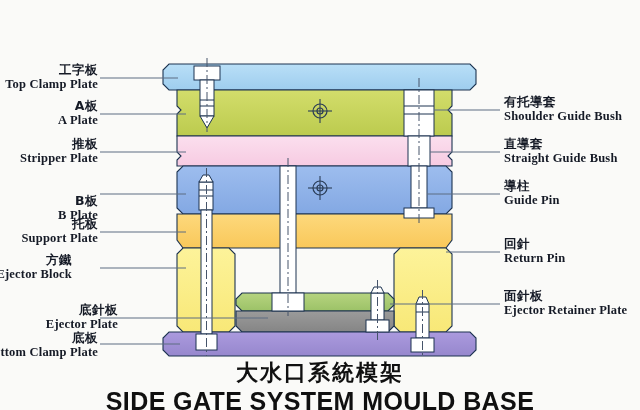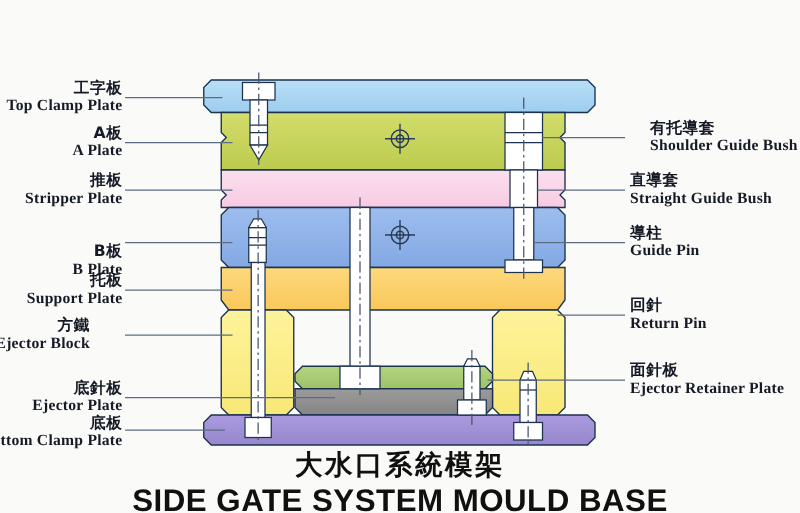--- a/index.html
+++ b/index.html
@@ -195,30 +195,30 @@
   <div class="en">B Plate</div>
 </div>
 <div class="lbl r" style="right:542px;top:169px;">
   <div class="cn">托板</div>
   <div class="en">Support Plate</div>
 </div>
 <div class="lbl r" style="right:568px;top:205px;">
   <div class="cn">方鐵</div>
   <div class="en">Ejector Block</div>
 </div>
-<div class="lbl r" style="right:542px;top:255px;">
+<div class="lbl r" style="right:522px;top:255px;">
   <div class="cn">底針板</div>
   <div class="en">Ejector Plate</div>
 </div>
 <div class="lbl r" style="right:542px;top:283px;">
   <div class="cn">底板</div>
   <div class="en">Bottom Clamp Plate</div>
 </div>
 
-<div class="lbl l" style="left:520px;top:47px;">
+<div class="lbl l" style="left:504px;top:47px;">
   <div class="cn">有托導套</div>
   <div class="en">Shoulder Guide Bush</div>
 </div>
 <div class="lbl l" style="left:504px;top:131px;">
   <div class="cn">導柱</div>
   <div class="en">Guide Pin</div>
 </div>
 <div class="lbl l" style="left:504px;top:89px;">
   <div class="cn">直導套</div>
   <div class="en">Straight Guide Bush</div>

